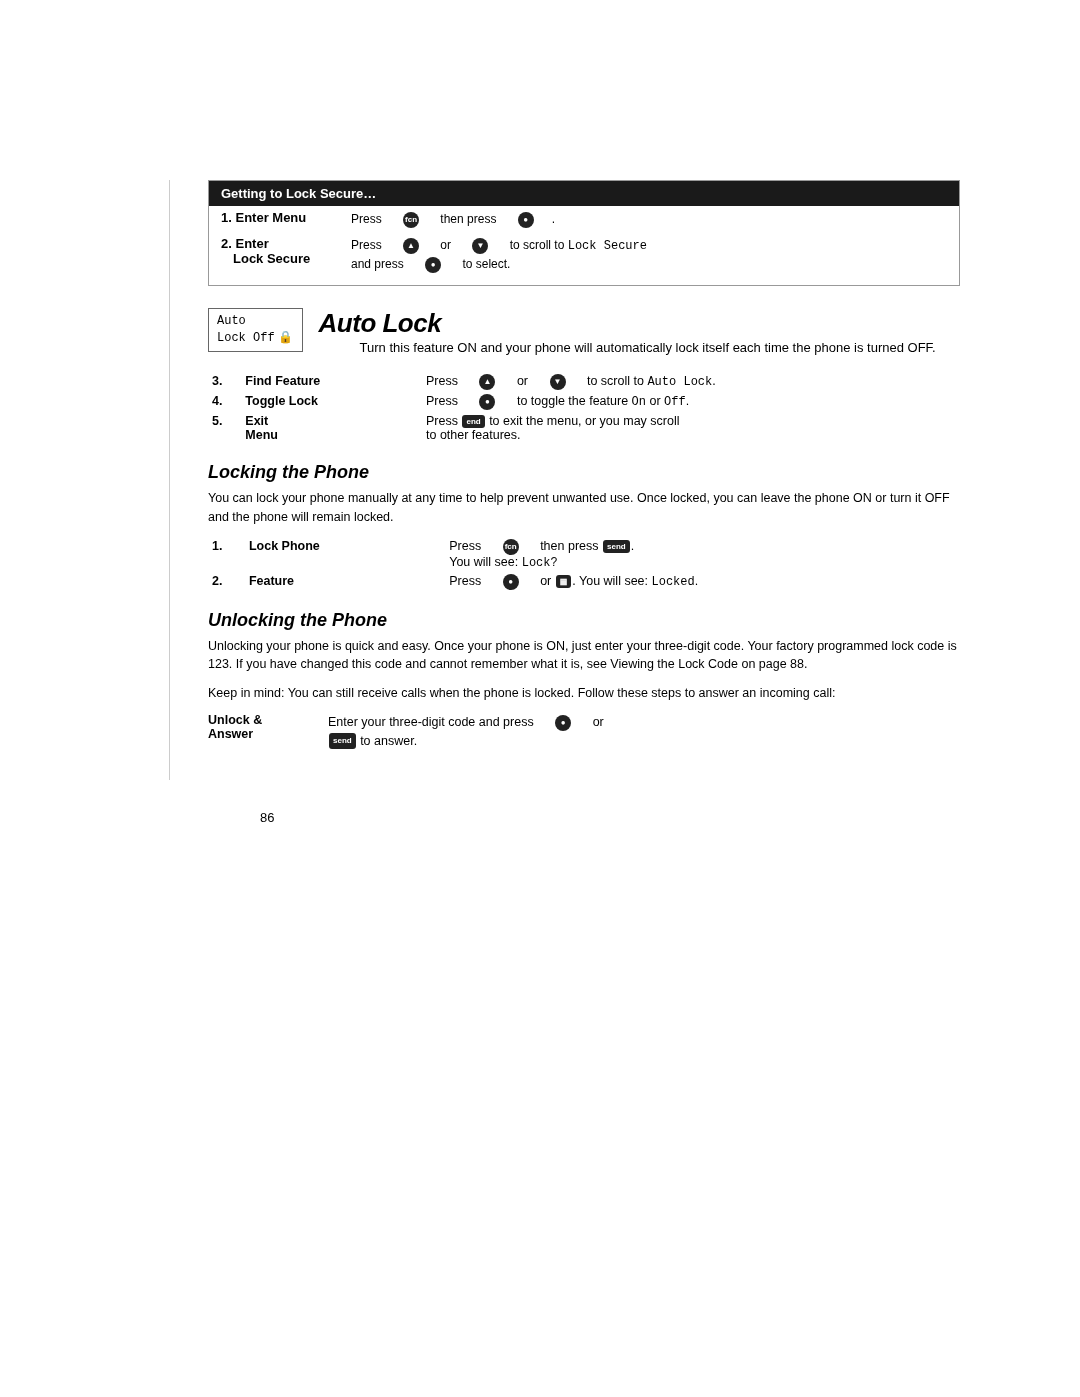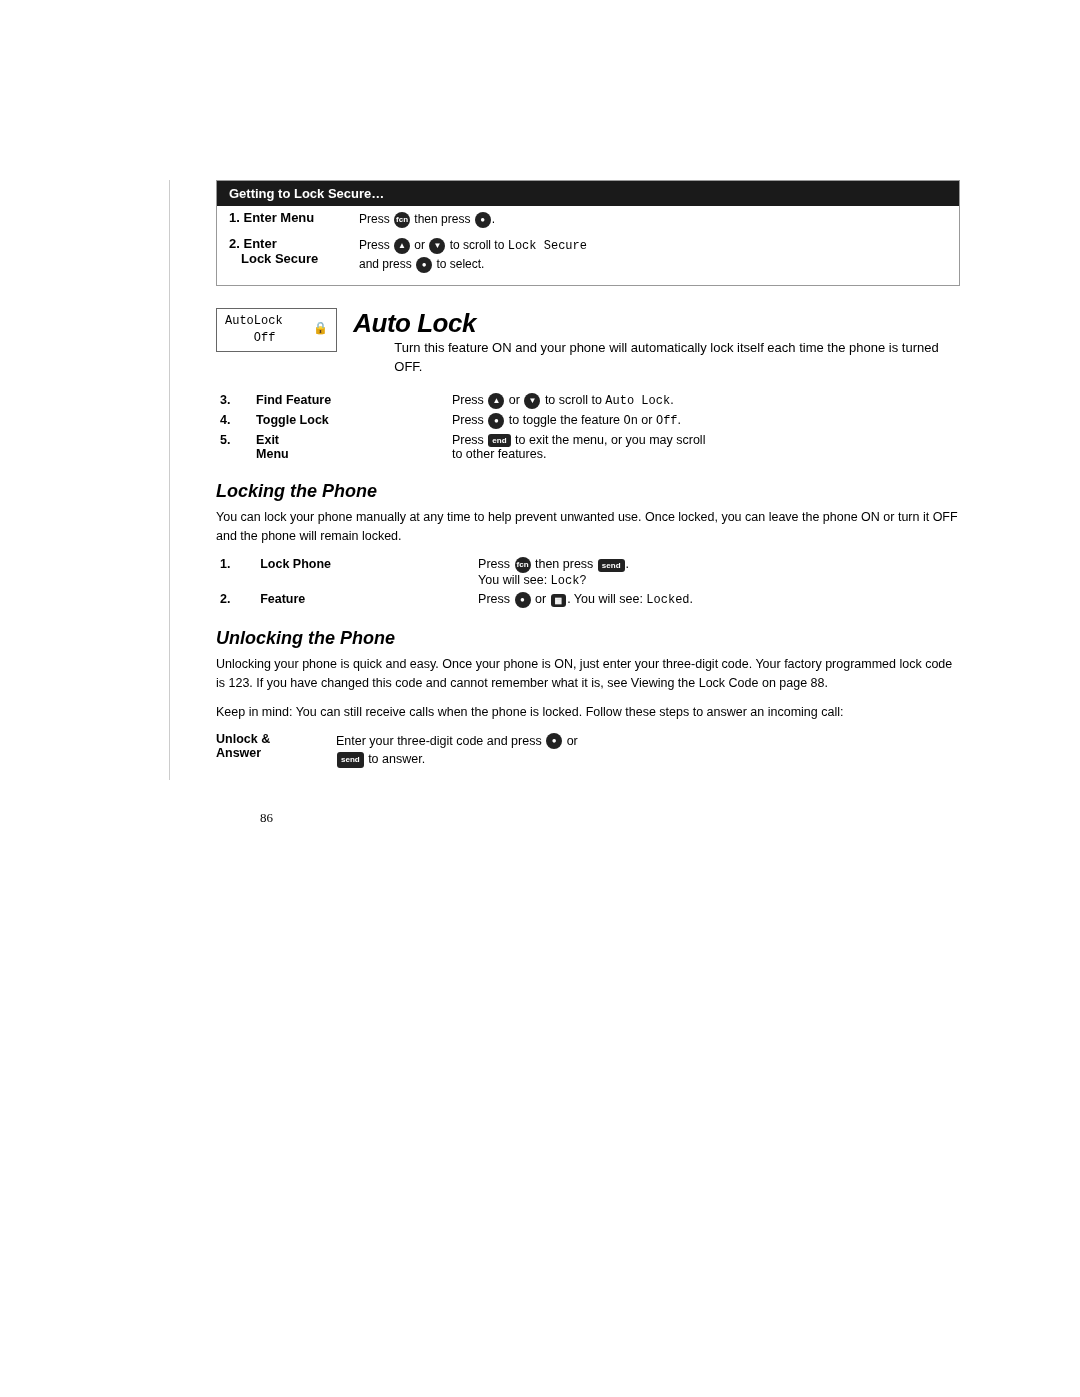--- a/index.html
+++ b/index.html
@@ -75,21 +75,21 @@
     }
 
     .auto-lock-display {
       border: 1px solid #666;
       padding: 4px 8px;
       font-family: 'Courier New', Courier, monospace;
       font-size: 12px;
       min-width: 80px;
       background: #fff;
       display: flex;
-      flex-direction: row;
+      flex-direction: column;
       align-items: flex-start;
       line-height: 1.4;
     }
 
     .auto-lock-display-row {
       display: flex;
       align-items: center;
       gap: 4px;
     }
 
@@ -162,21 +162,21 @@
       background: #222;
       color: #fff;
       border-radius: 50%;
       width: 16px;
       height: 16px;
       font-size: 8px;
       text-align: center;
       line-height: 16px;
       font-weight: bold;
       vertical-align: middle;
-      margin: 0 1px;
+      margin: 0 18px;
     }
 
     .btn-icon-rect {
       display: inline-block;
       background: #222;
       color: #fff;
       border-radius: 3px;
       padding: 2px 4px;
       font-size: 8px;
       font-weight: bold;
@@ -207,31 +207,31 @@
     .unlock-content {
       font-size: 12.5px;
       font-family: Arial, Helvetica, sans-serif;
       line-height: 1.5;
     }
 
     
     .page-number {
       margin-top: 30px;
       font-size: 13px;
-      font-family: Liberation Serif, serif;
+      font-family: Liberation Sans, sans-serif;
       text-align: left;
       width: 640px;
       margin-left: 80px;
     }
 
     
     .main-layout {
       display: flex;
       width: 900px;
-      gap: 16px;
+      gap: 8px;
       margin-top: 120px;
     }
 
     .left-column {
       width: 80px;
       border-right: 1px solid #ccc;
       min-height: 600px;
     }
 
     .right-column {

